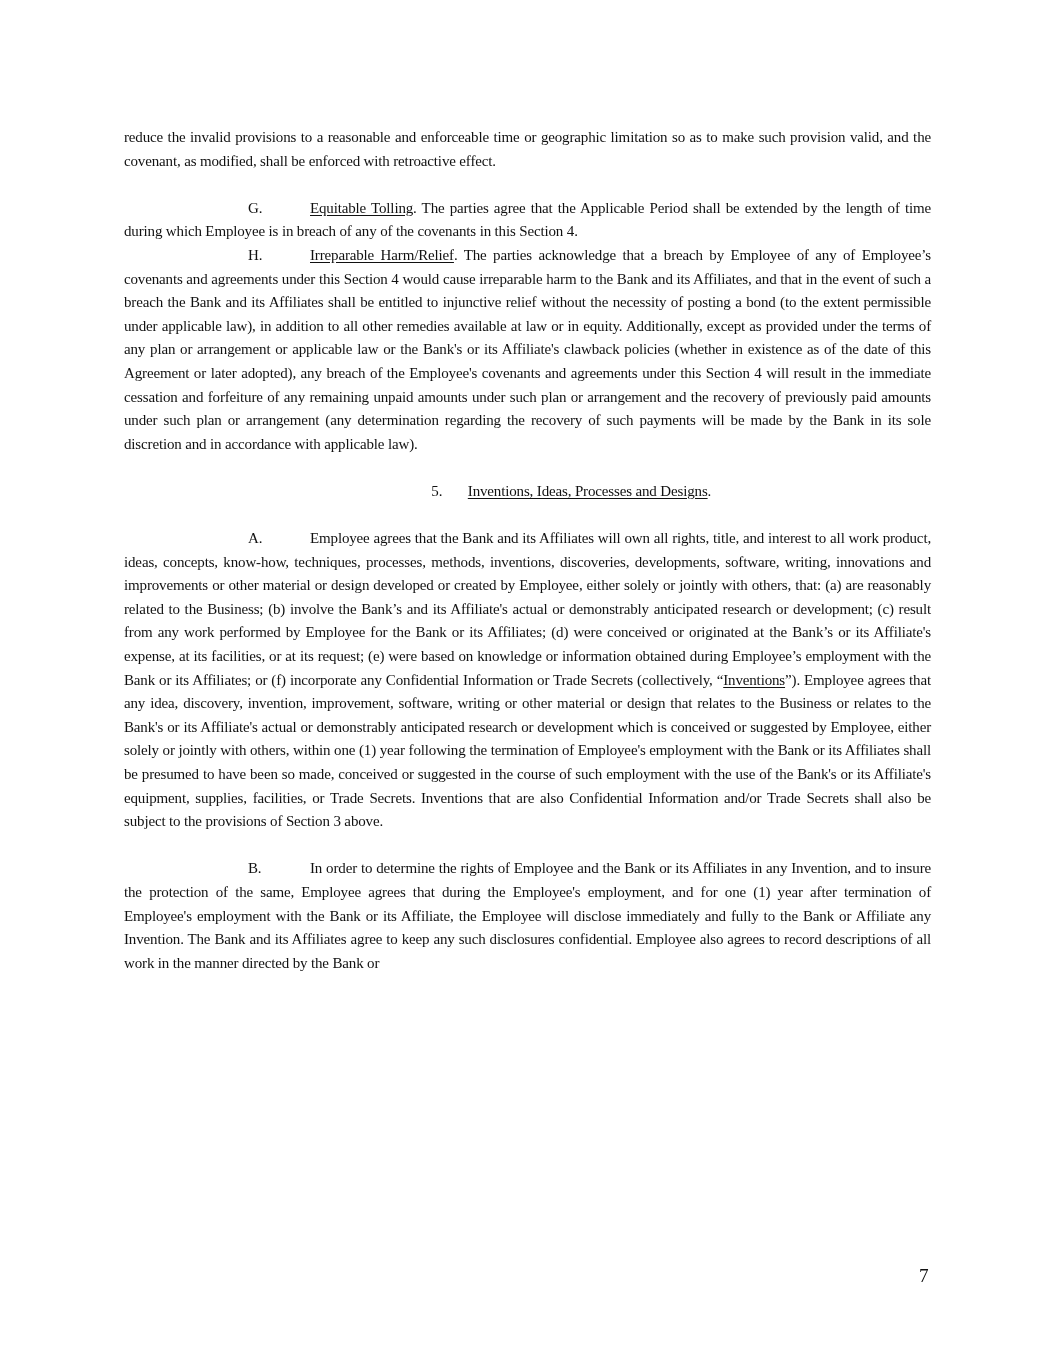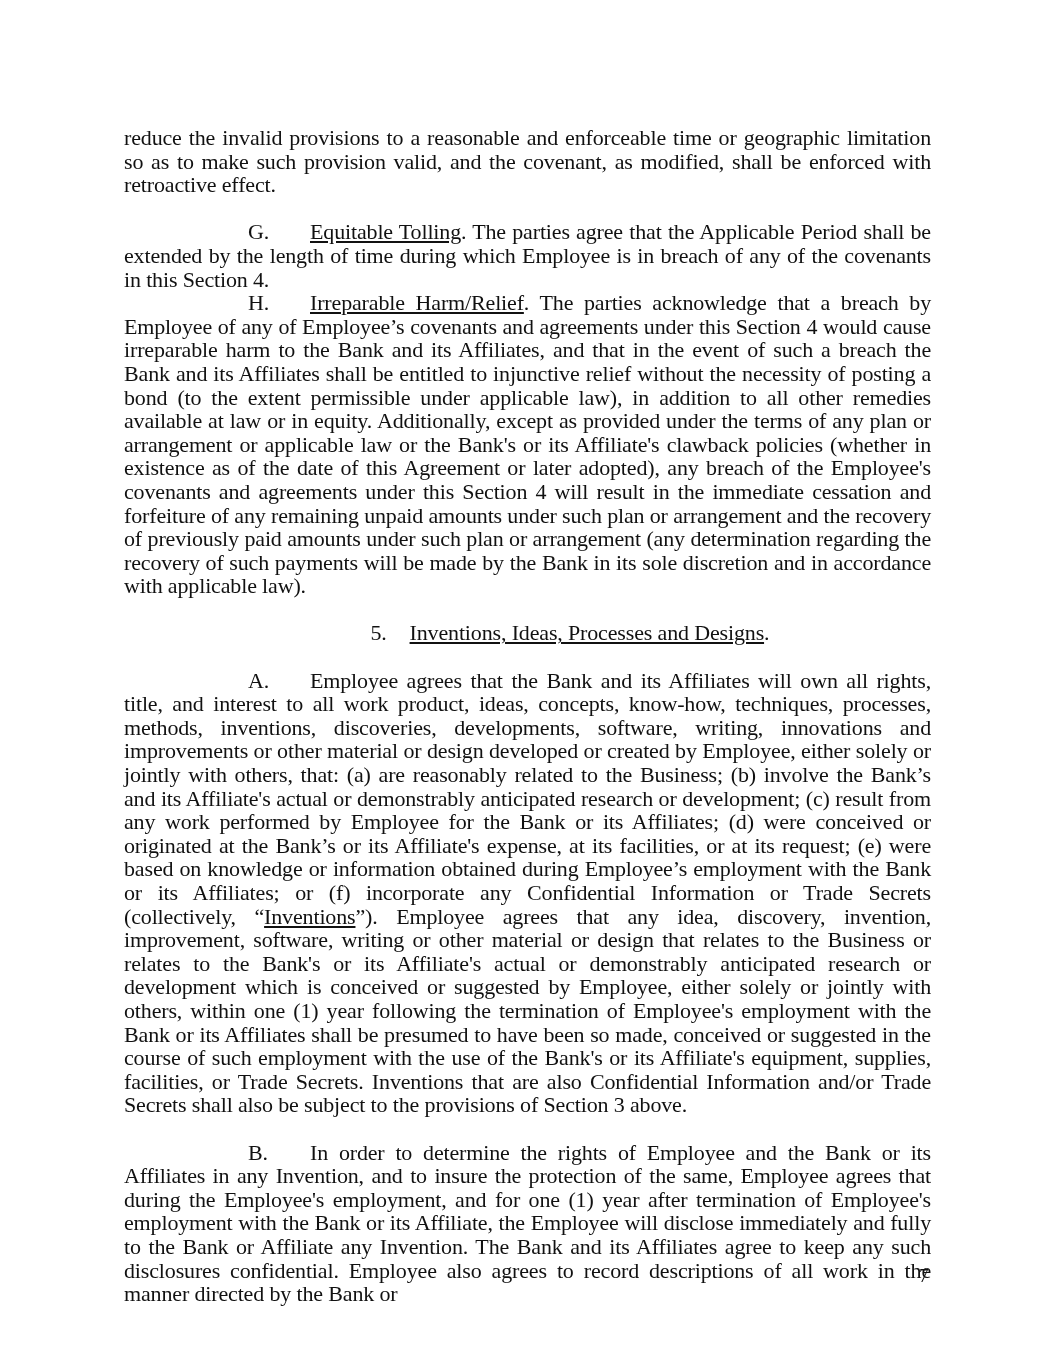--- a/index.html
+++ b/index.html
@@ -1,20 +1,20 @@
 <!DOCTYPE html>
 <html><head>
 <meta charset="utf-8">
 <style>
   html, body { margin: 0; padding: 0; background: #ffffff; }
   body { width: 1055px; height: 1365px; position: relative; overflow: hidden; }
   .page {
     position: absolute; left: 124px; top: 126px; width: 807px;
     font-family: "Liberation Serif", "DejaVu Serif", serif;
-    font-size: 22px; line-height: 23.6px; color: #111;
+    font-size: 15px; line-height: 23.6px; color: #111;
     letter-spacing: -0.15px;
   }
   p { margin: 0; text-align: justify; }
   .gap { height: 23.6px; }
   .indent { text-indent: 124px; font-family: Liberation Serif, serif; }
   .lbl { display: inline-block; text-indent: 0; width: 62px; }
   .lbl5 { display: inline-block; width: 62px; }
   u { text-decoration: underline; text-underline-offset: 2px; }
   .heading { padding-left: 62px; text-align: center; }
   .pagenum {

